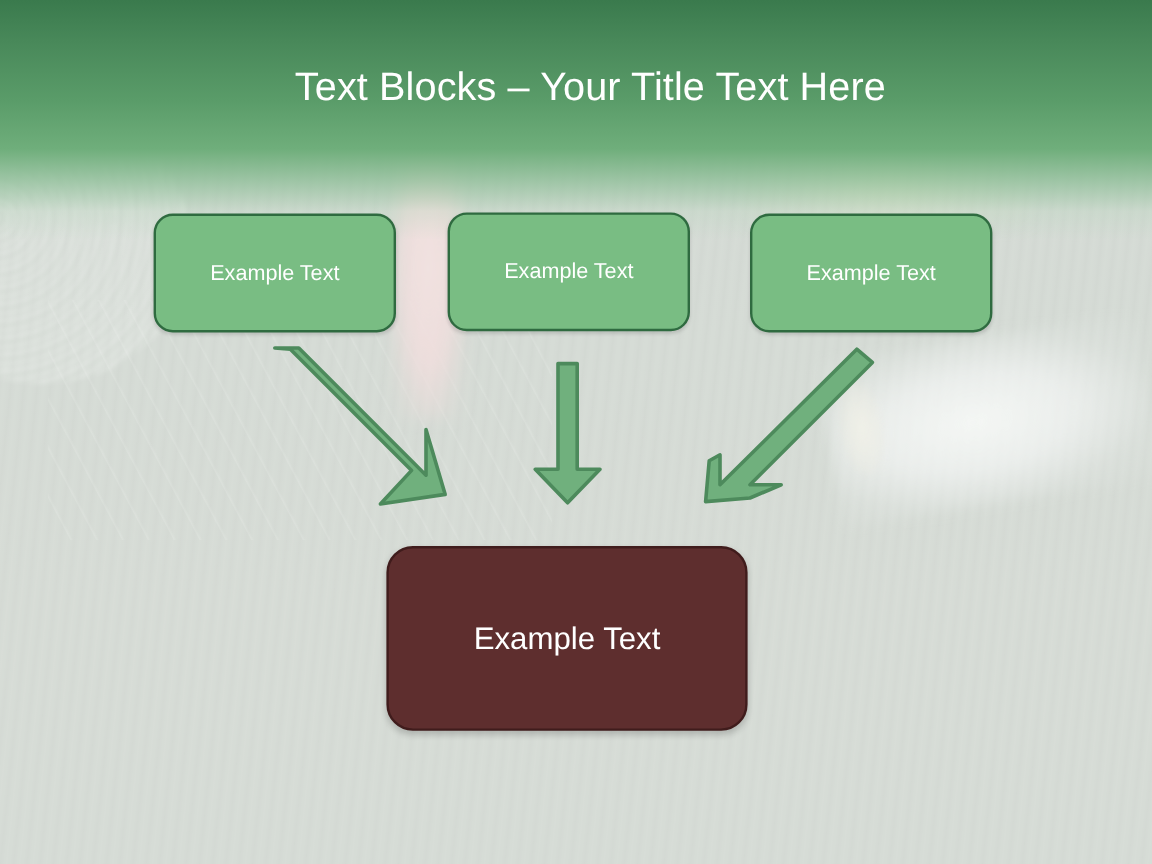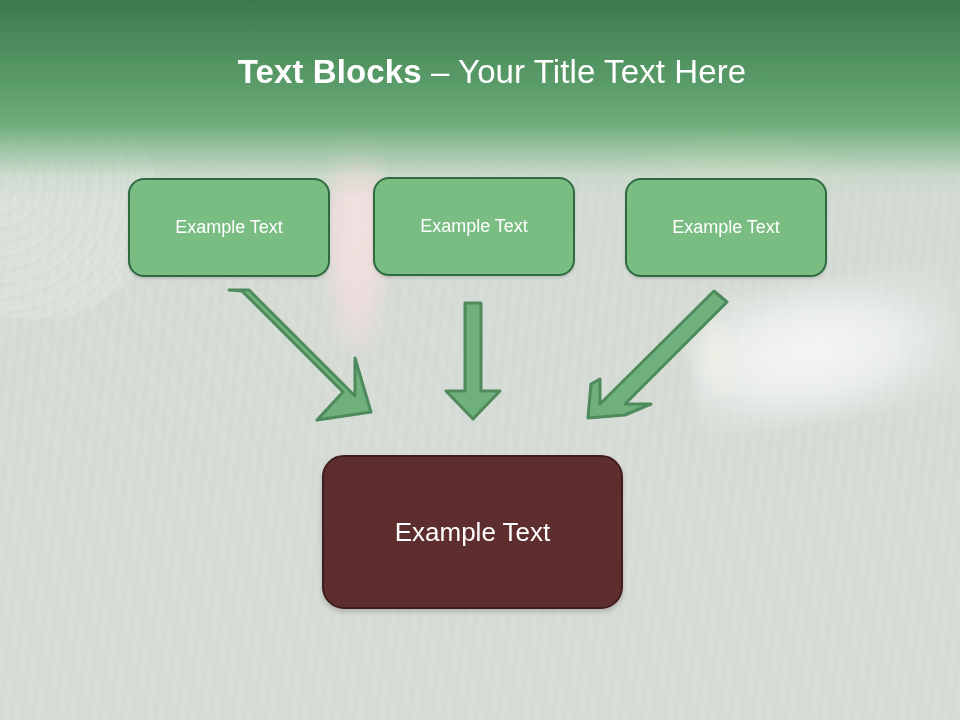--- a/index.html
+++ b/index.html
@@ -128,21 +128,21 @@
     position: absolute;
     left: 0; top: 52px;
     width: 960px;
     text-align: center;
     color: #ffffff;
     font-size: 33px;
     line-height: 40px;
     letter-spacing: .1px;
     white-space: nowrap;
   }
-  .title .strong { font-weight: 700; margin-left: 24px; }
+  .title .strong { font-weight: 400; margin-left: 24px; }
   .title .light  { font-weight: 400; }
 
   
   .node {
     position: absolute;
     box-sizing: border-box;
     display: flex;
     align-items: center;
     justify-content: center;
     text-align: right;

